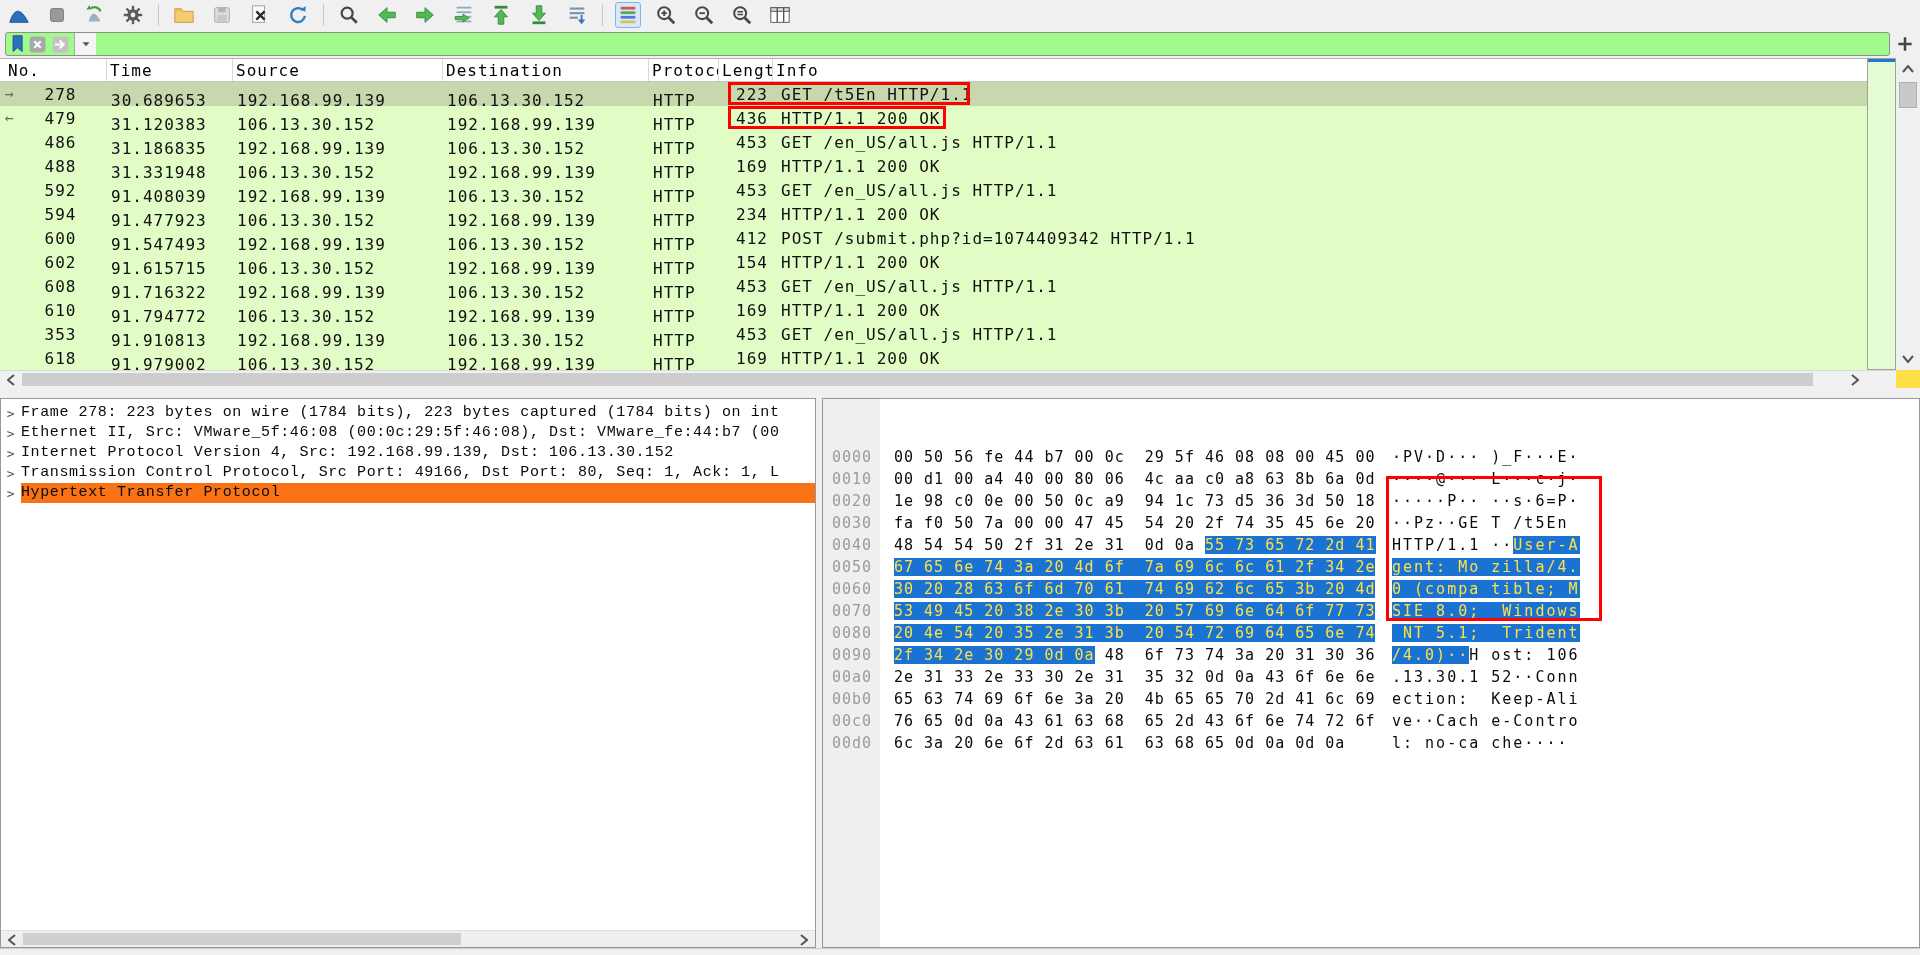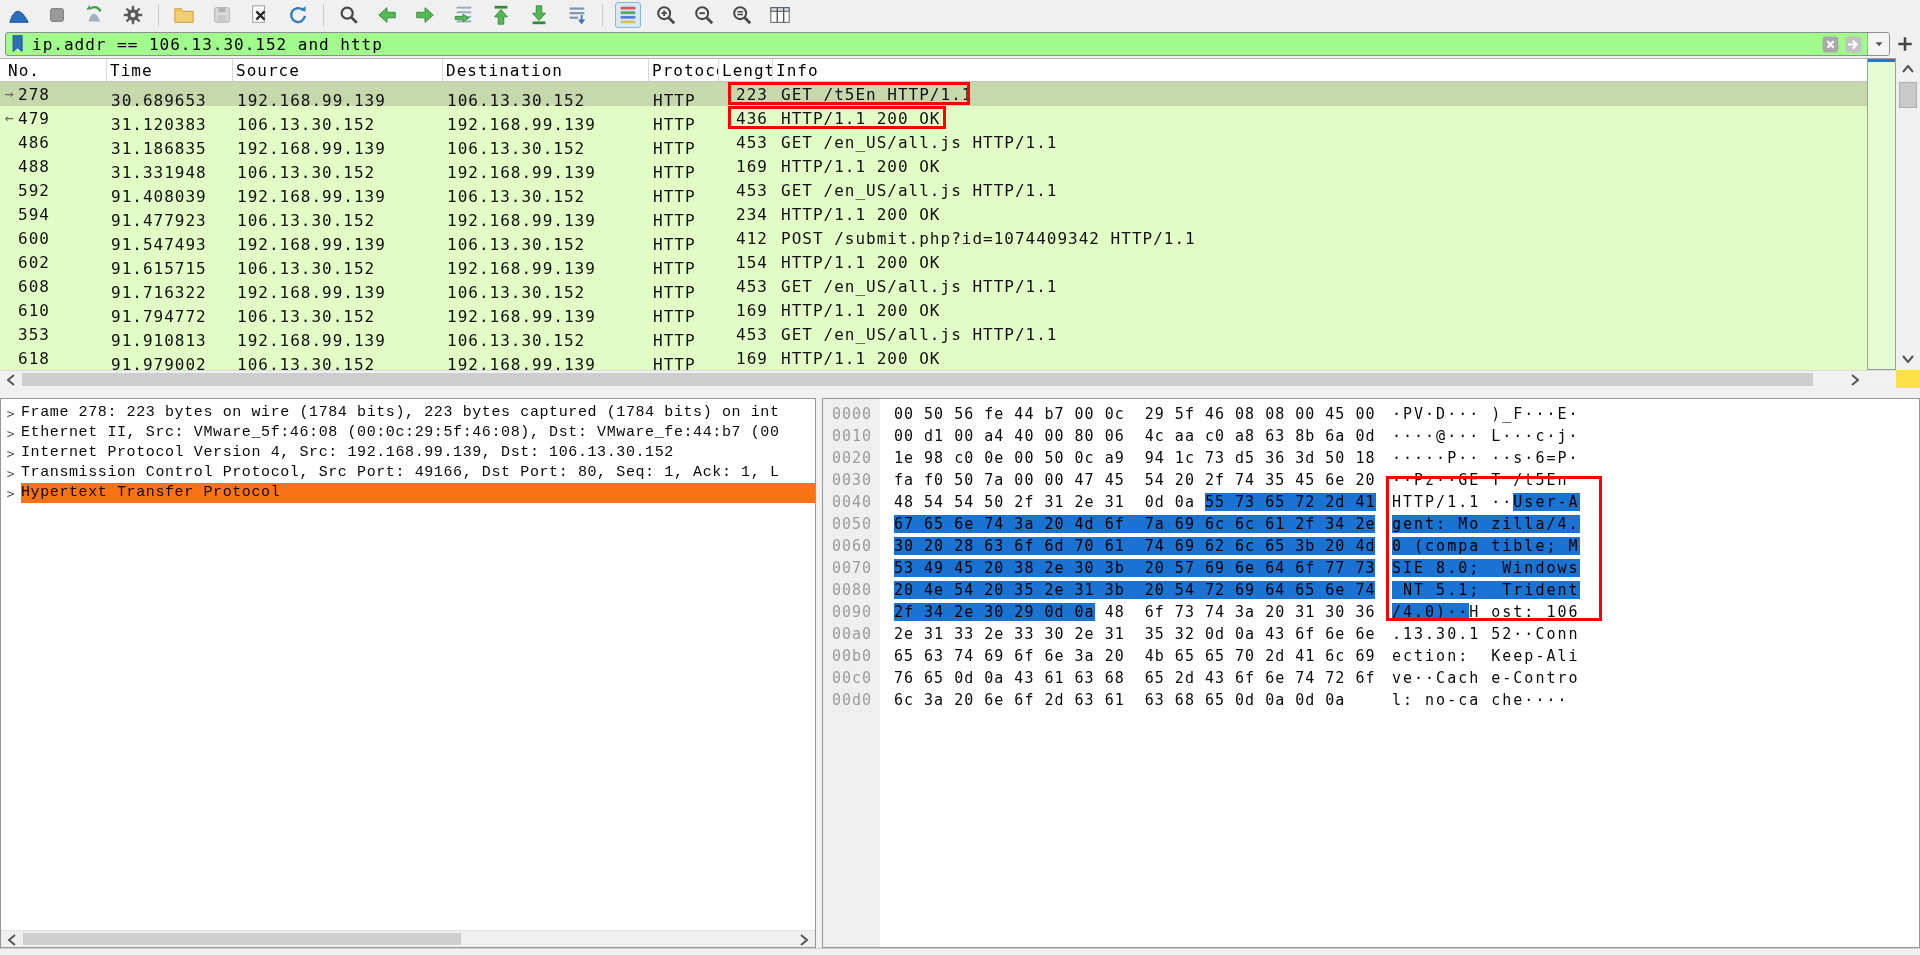--- a/index.html
+++ b/index.html
@@ -28,21 +28,21 @@
   .plist { position: absolute; top: 58px; left: 0; width: 1920px; height: 330px; background: #fde047; }
   .grid7 { display: grid; grid-template-columns: 18px 88px 126px 210px 206px 70px 54px auto; }
   .phead { position: absolute; top: 0; left: 0; width: 1896px; height: 24px; background: #fff; border-top: 1px solid #b5b5b5; border-bottom: 1px solid #c3c3c3; font-size: 16px; letter-spacing: 1px; color: #000; }
   .hc { display: flex; align-items: center; padding-left: 3px; border-left: 1px solid #d8d8d8; white-space: nowrap; overflow: hidden; }
   .hc.first { grid-column: 1 / 3; padding-left: 8px; border-left: none; }
   .prows { position: absolute; top: 24px; left: 0; width: 1867px; height: 288px; background: #fff; }
   .prow { position: relative; height: 24px; background: #e2fcc6; font-size: 16px; letter-spacing: 1px; color: #101010; align-items: center; }
   .prow.sel { background: #c7d8ad; }
   .pc { white-space: nowrap; overflow: hidden; }
   .pc.arr { font-size: 15px; color: #6a6a6a; text-align: center; letter-spacing: 0; }
-  .pc.no { text-align: left; padding-right: 3px; }
+  .pc.no { text-align: center; padding-right: 3px; }
   .pc.time, .pc.src, .pc.dst, .pc.proto { padding-left: 5px; margin-top: 13px; }
   .pc.len { text-align: right; padding-right: 4px; }
   .pc.info { padding-left: 9px; }
   .redbox { position: absolute; left: 728px; top: 0; height: 23px; border: 3px solid #fe0000; pointer-events: none; }
 
   .minimap { position: absolute; top: 0; right: 24px; width: 29px; height: 312px; background: #e4fbd4; border: 1px solid #a0a0a0; }
   .minimap .pos { position: absolute; top: 0; left: 0; right: 0; height: 3px; background: #1e7ad4; }
   .vscroll { position: absolute; top: 0; right: 0; width: 24px; height: 312px; background: #f0f0f0; }
   .vbtn { position: absolute; left: 0; width: 24px; height: 18px; display: flex; align-items: center; justify-content: center; }
   .vbtn.up { top: 2px; } .vbtn.down { bottom: 2px; }
@@ -60,24 +60,24 @@
   .dexp { width: 20px; text-align: center; color: #555; font-size: 13px; flex: 0 0 auto; }
   .dtext { flex: 1; white-space: nowrap; overflow: hidden; height: 20px; line-height: 20px; font-family: Liberation Mono, monospace; }
   .dline.sel .dtext { background: #f97316; }
   .dscroll { position: absolute; left: 0; bottom: 0; width: 814px; height: 17px; background: #efefef; border-top: 1px solid #e0e0e0; }
   .dscroll .hbtn.left { left: 2px; top: 0; } .dscroll .hbtn.right { right: 2px; top: 0; }
   .dthumb { position: absolute; left: 22px; top: 2px; width: 438px; height: 12px; background: #cfcfcf; }
 
   .xpane { flex: 1; height: 550px; background: #fff; border: 1px solid #97979b; position: relative; overflow: hidden; padding-top: 4px; }
   .xstrip { position: absolute; left: 0; top: 0; bottom: 0; width: 57px; background: #efefef; }
   .xline { position: relative; height: 22px; font-size: 15px; line-height: 22px; white-space: pre; color: #0a0a0a; }
-  .xoff { display: inline-block; width: 57px; padding-left: 9px; color: #9b9b9b; letter-spacing: 1px; }
+  .xoff { display: inline-block; width: 57px; padding-left: 9px; color: #9b9b9b; letter-spacing: 1px; margin-top: 43px; }
   .xhex { display: inline-block; width: 498px; margin-left: 14px; letter-spacing: 1px; }
   .xasc { display: inline-block; letter-spacing: 2px; }
-  .xhl { background: #1a73d2; color: #000000; }
+  .xhl { background: #1a73d2; color: #fde047; }
   .xredbox { position: absolute; left: 563px; top: 77px; width: 216px; height: 145px; border: 3px solid #fe0000; pointer-events: none; }
 
   .statusbar { position: absolute; left: 0; top: 948px; width: 1920px; height: 7px; background: #f0f0f0; border-top: 1px solid #cfcfcf; }
 </style>
 </head>
 <body>
 
 <div class="app">
 
   <div class="toolbar">
@@ -226,21 +226,20 @@
       </span>
     </div>
 
   <div class="filterbar">
     <div class="ffield">
       <span class="fbookmark">
         <svg viewBox="0 0 24 24">
             <path d="M6 2h11v19l-5.5-4.5L6 21z" fill="#2e6fba" stroke="#1d4f8e"></path>
           </svg>
       </span>
-      <span class="ftext">ip.addr == 106.13.30.152 and http</span>
       <span class="fbtn">
         <svg viewBox="0 0 24 24">
             <rect x="2" y="2" width="20" height="20" rx="4" fill="#a9a9a9"></rect>
             <path d="M8 8l8 8M16 8l-8 8" stroke="#fff" stroke-width="2.8"></path>
           </svg>
       </span>
       <span class="fbtn">
         <svg viewBox="0 0 24 24">
             <rect x="2" y="2" width="20" height="20" rx="4" fill="#c2c2c2"></rect>
             <path d="M5 12h9M11 7l5 5-5 5" stroke="#fff" stroke-width="2.6" fill="none"></path>

